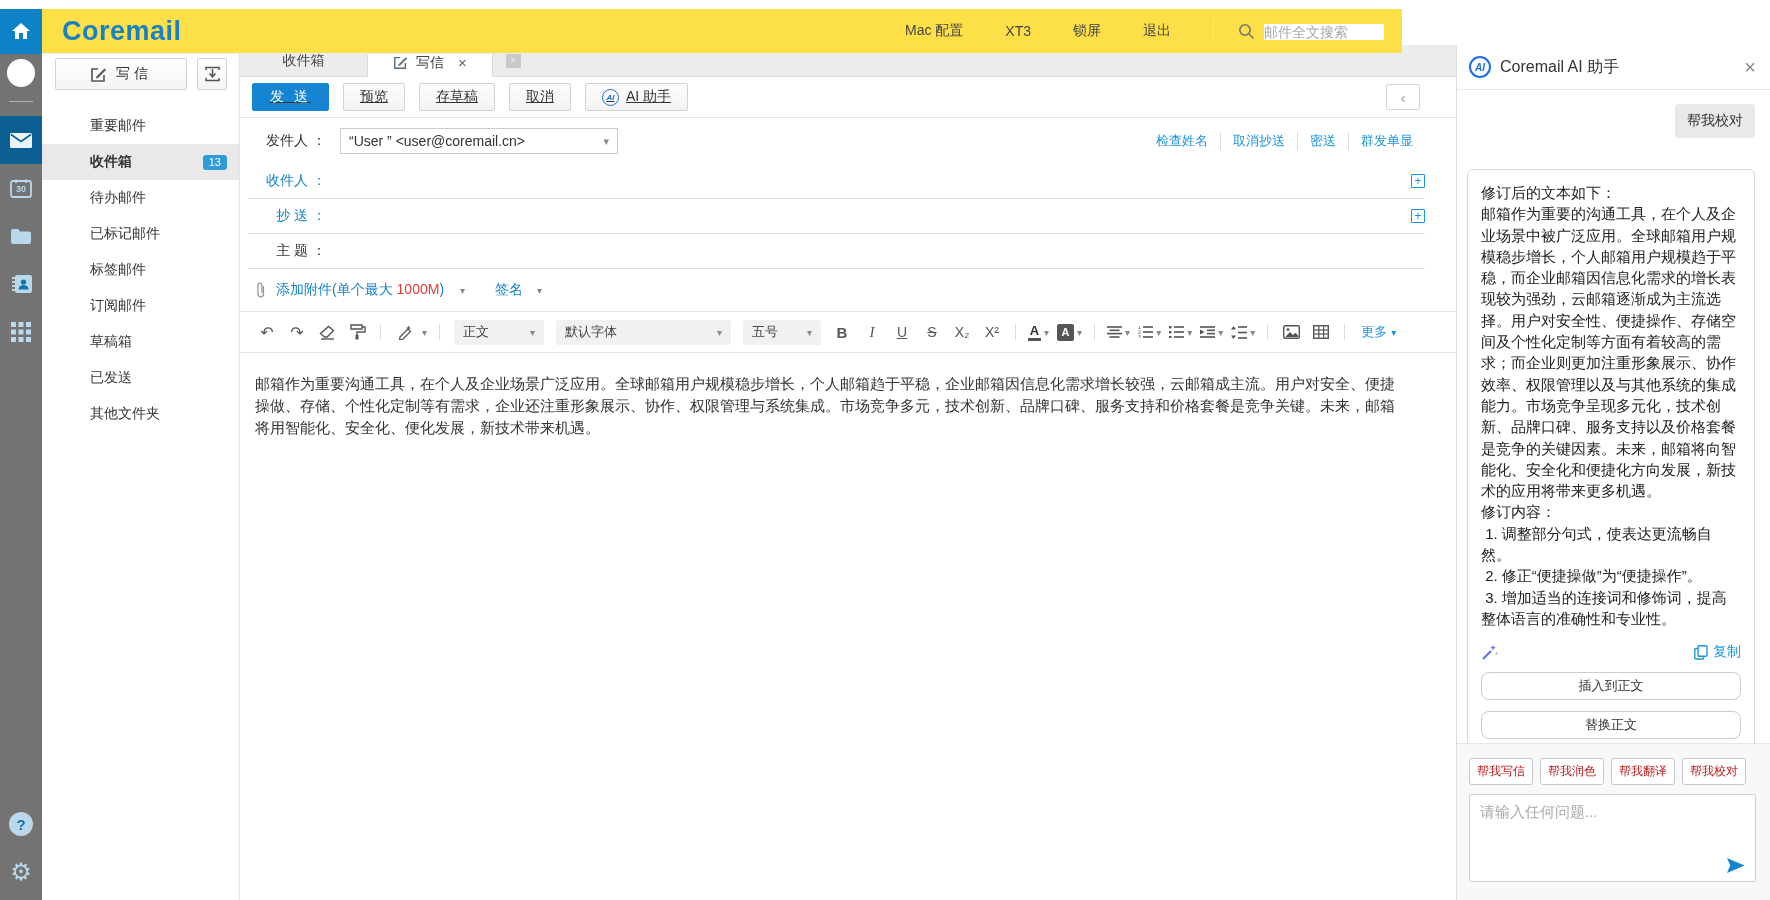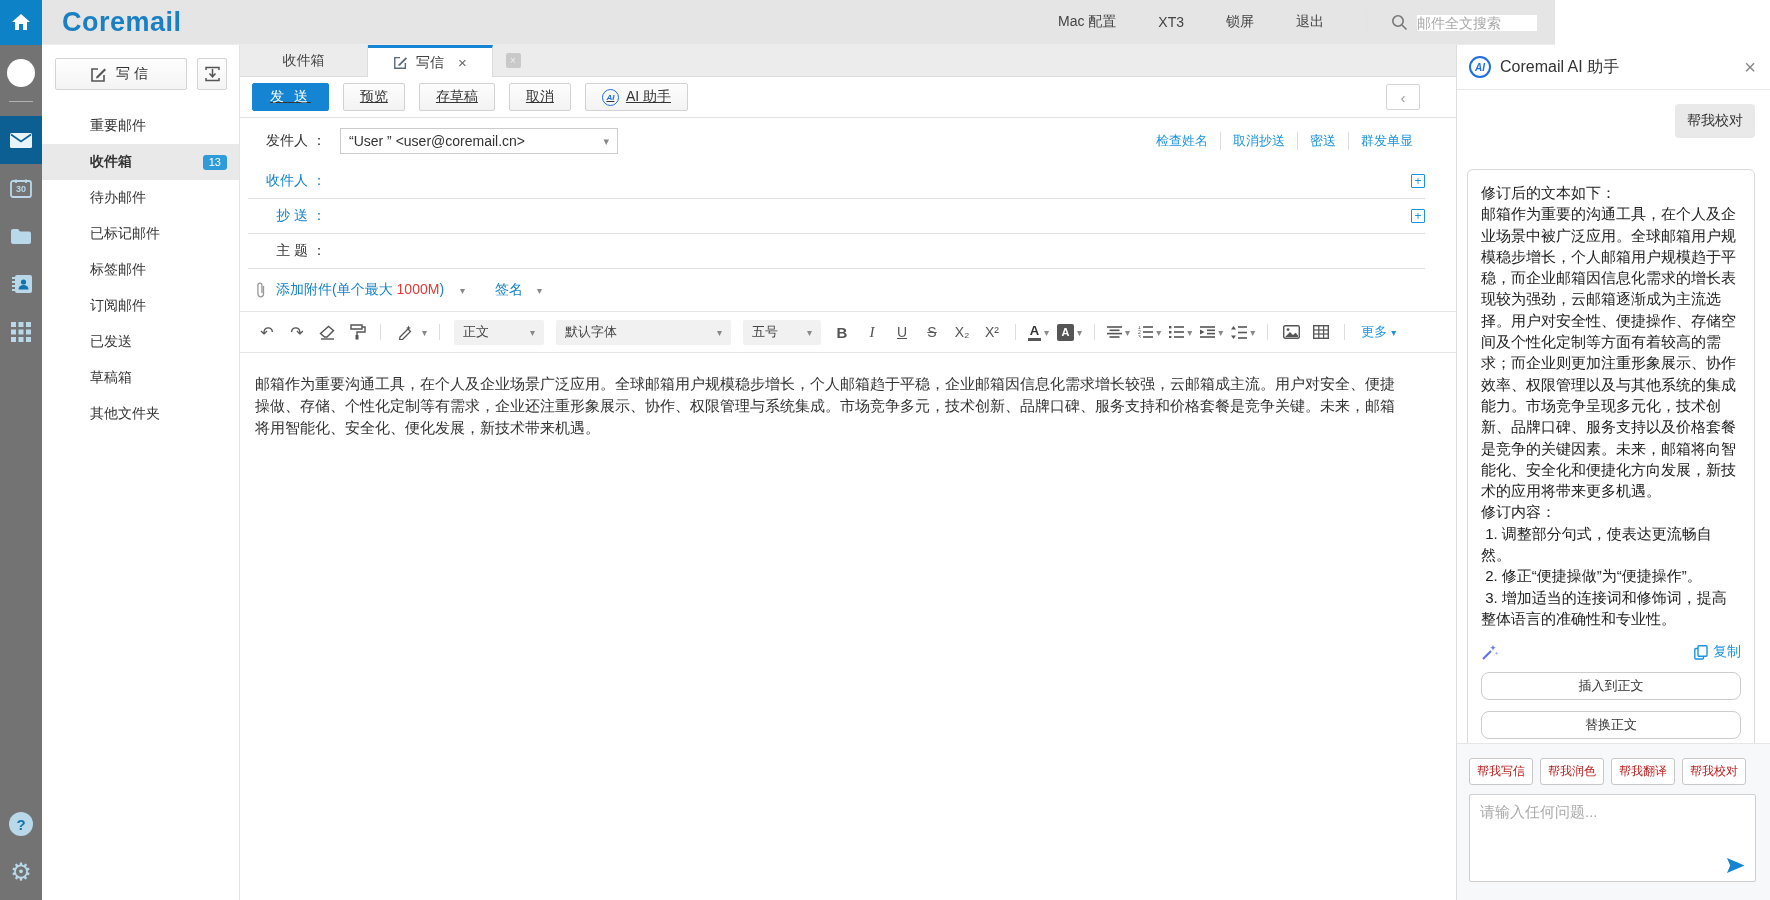--- a/index.html
+++ b/index.html
@@ -1,21 +1,21 @@
 <!DOCTYPE html>
 <html><head>
 <meta charset="utf-8">
 <style>
   * { margin:0; padding:0; box-sizing:border-box; }
   html,body { width:1770px; height:900px; overflow:hidden; background:#fff;
     font-family:"Liberation Sans","DejaVu Sans",sans-serif; color:#333; }
   svg { display:block; }
 
   
-  .topbar { position:absolute; left:0; top:0; width:1555px; height:45px; background:#e5e5e5;
+  .topbar { position:absolute; left:0; top:9px; width:1402px; height:45px; background:#fde047;
     border-bottom:1px solid #ededed; display:flex; align-items:center; z-index:30; }
   .home-tile { width:42px; height:45px; background:#0d82c6; display:flex; align-items:center; justify-content:center; cursor:pointer; }
   .brand { font-size:27px; font-weight:bold; color:#1a80c4; letter-spacing:0.5px; margin-left:20px; }
   .topbar-right { margin-left:auto; display:flex; align-items:center; height:100%; }
   .top-menu-item { font-size:14px; color:#444; margin-right:42px; cursor:pointer; }
   .top-sep { width:1px; height:26px; background:#e2e2e2; margin-right:24px; }
   .top-search { display:flex; align-items:flex-end; gap:9px; margin-right:18px; }
   .top-search input { border:none; outline:none; font-size:14px; width:120px; color:#333;
     font-family:"Liberation Sans","DejaVu Sans",sans-serif; }
   .top-search input::placeholder { color:#a9a9a9; }
@@ -267,24 +267,24 @@
     <div class="folder">
         <span>已标记邮件</span>
       </div>
     <div class="folder">
         <span>标签邮件</span>
       </div>
     <div class="folder">
         <span>订阅邮件</span>
       </div>
     <div class="folder">
+        <span>草稿箱</span>
+      </div>
+    <div class="folder">
         <span>已发送</span>
-      </div>
-    <div class="folder">
-        <span>草稿箱</span>
       </div>
     <div class="folder">
         <span>其他文件夹</span>
       </div>
   </div>
 </div>
 
 <div class="main">
   <div class="tabstrip">
     <div class="tab">

